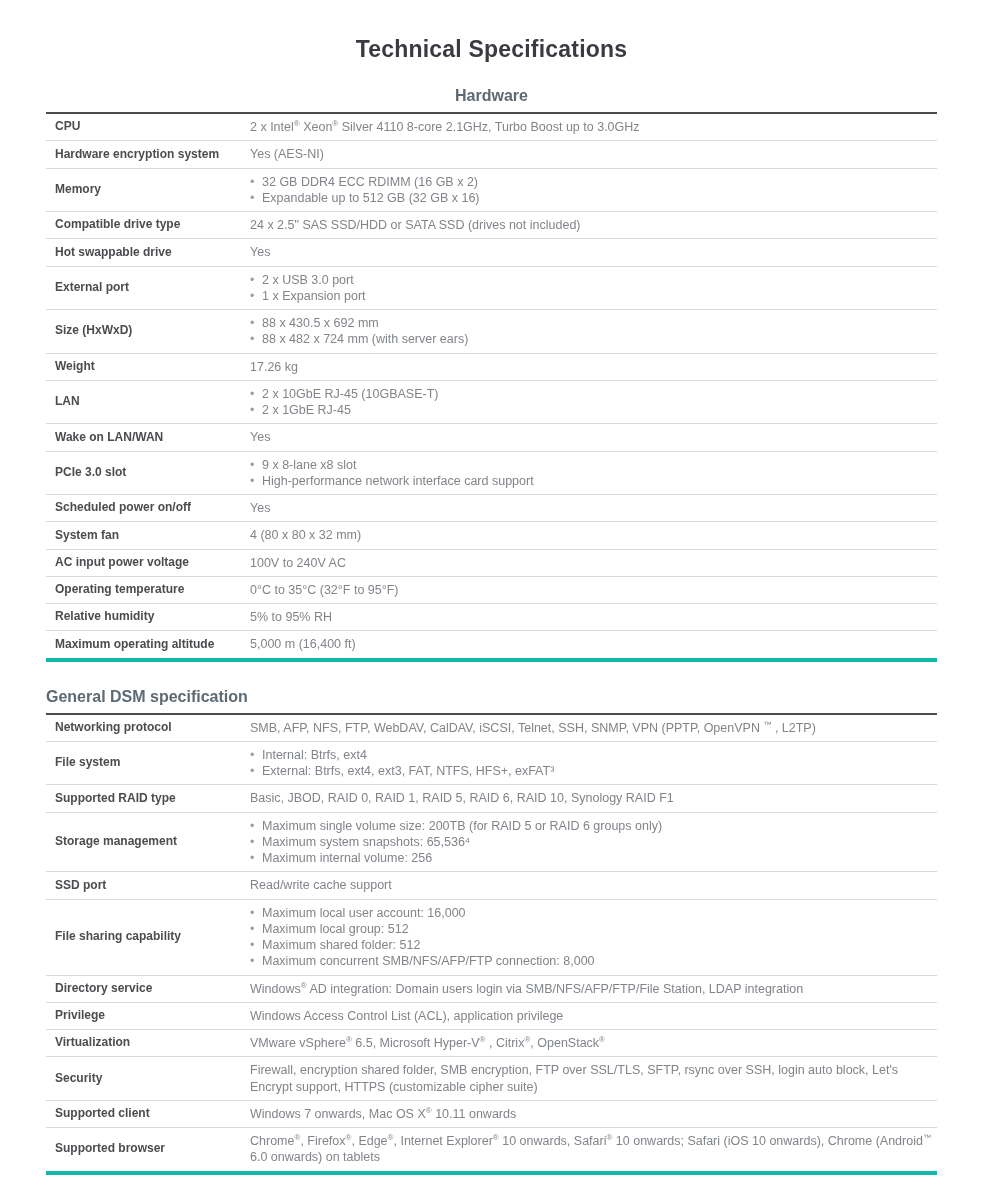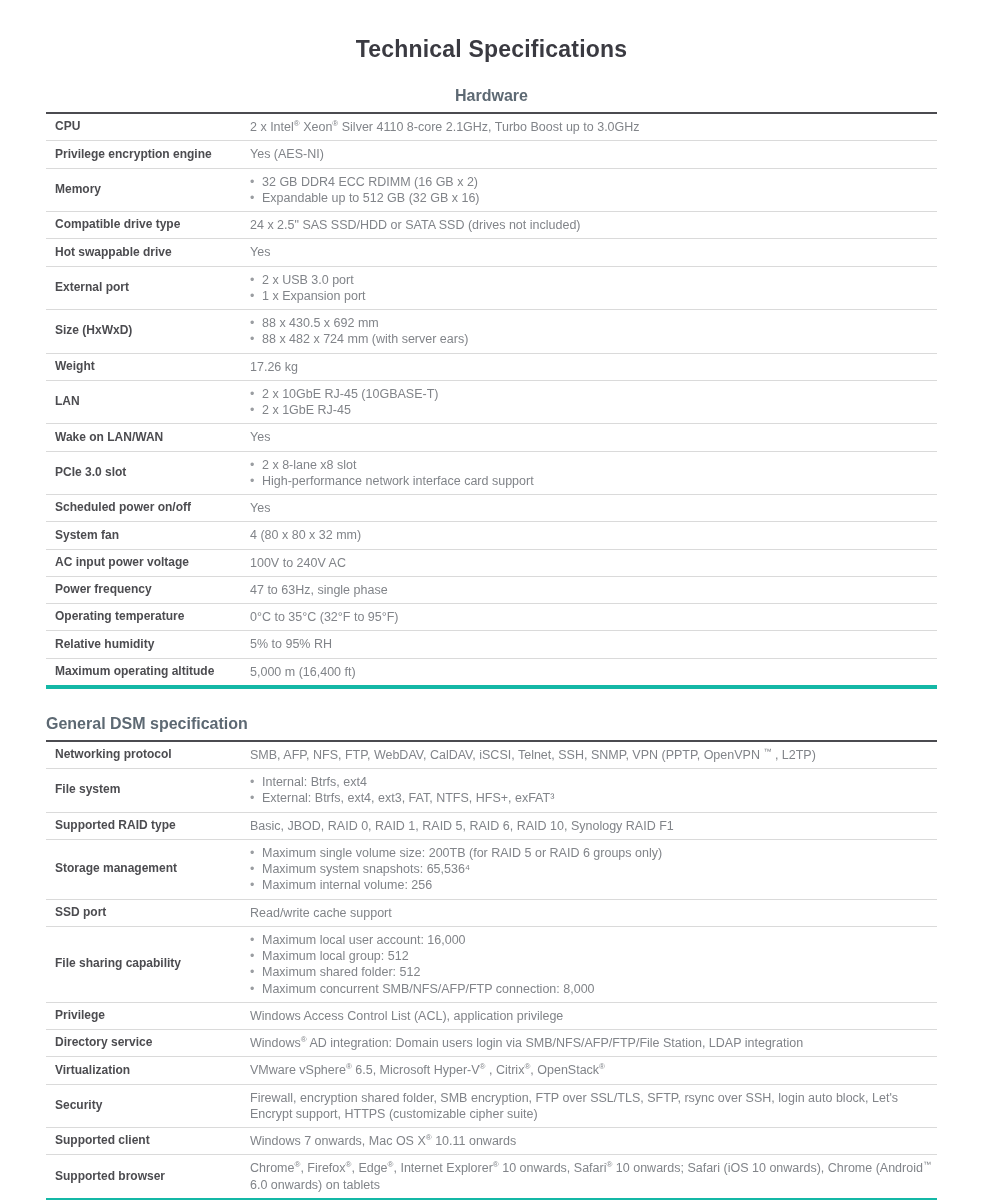--- a/index.html
+++ b/index.html
@@ -83,21 +83,21 @@
   <h1 class="page-title">Technical Specifications</h1>
   <div id="sections">
       <section class="spec-section">
         <h2 class="section-title">Hardware</h2>
         <div class="spec-table">
           <div class="spec-row">
             <div class="spec-label">CPU</div>
             <div class="spec-value">2 x Intel<sup>®</sup> Xeon<sup>®</sup> Silver 4110 8-core 2.1GHz, Turbo Boost up to 3.0GHz</div>
           </div>
           <div class="spec-row">
-            <div class="spec-label">Privilege encryption engine</div>
+            <div class="spec-label">Hardware encryption system</div>
             <div class="spec-value">Yes (AES-NI)</div>
           </div>
           <div class="spec-row">
             <div class="spec-label">Memory</div>
             <div class="spec-value"><div class="bullet-line">
                 <span class="dot">•</span>
                 <span class="bullet-text">32 GB DDR4 ECC RDIMM (16 GB x 2)</span>
               </div><div class="bullet-line">
                 <span class="dot">•</span>
                 <span class="bullet-text">Expandable up to 512 GB (32 GB x 16)</span>
@@ -146,41 +146,37 @@
               </div></div>
           </div>
           <div class="spec-row">
             <div class="spec-label">Wake on LAN/WAN</div>
             <div class="spec-value">Yes</div>
           </div>
           <div class="spec-row">
             <div class="spec-label">PCIe 3.0 slot</div>
             <div class="spec-value"><div class="bullet-line">
                 <span class="dot">•</span>
-                <span class="bullet-text">2 x 8-lane x8 slot</span>
+                <span class="bullet-text">9 x 8-lane x8 slot</span>
               </div><div class="bullet-line">
                 <span class="dot">•</span>
                 <span class="bullet-text">High-performance network interface card support</span>
               </div></div>
           </div>
           <div class="spec-row">
             <div class="spec-label">Scheduled power on/off</div>
             <div class="spec-value">Yes</div>
           </div>
           <div class="spec-row">
             <div class="spec-label">System fan</div>
             <div class="spec-value">4 (80 x 80 x 32 mm)</div>
           </div>
           <div class="spec-row">
             <div class="spec-label">AC input power voltage</div>
             <div class="spec-value">100V to 240V AC</div>
-          </div>
-          <div class="spec-row">
-            <div class="spec-label">Power frequency</div>
-            <div class="spec-value">47 to 63Hz, single phase</div>
           </div>
           <div class="spec-row">
             <div class="spec-label">Operating temperature</div>
             <div class="spec-value">0°C to 35°C (32°F to 95°F)</div>
           </div>
           <div class="spec-row">
             <div class="spec-label">Relative humidity</div>
             <div class="spec-value">5% to 95% RH</div>
           </div>
           <div class="spec-row">
@@ -237,26 +233,26 @@
                 <span class="bullet-text">Maximum local group: 512</span>
               </div><div class="bullet-line">
                 <span class="dot">•</span>
                 <span class="bullet-text">Maximum shared folder: 512</span>
               </div><div class="bullet-line">
                 <span class="dot">•</span>
                 <span class="bullet-text">Maximum concurrent SMB/NFS/AFP/FTP connection: 8,000</span>
               </div></div>
           </div>
           <div class="spec-row">
+            <div class="spec-label">Directory service</div>
+            <div class="spec-value">Windows<sup>®</sup> AD integration: Domain users login via SMB/NFS/AFP/FTP/File Station, LDAP integration</div>
+          </div>
+          <div class="spec-row">
             <div class="spec-label">Privilege</div>
             <div class="spec-value">Windows Access Control List (ACL), application privilege</div>
-          </div>
-          <div class="spec-row">
-            <div class="spec-label">Directory service</div>
-            <div class="spec-value">Windows<sup>®</sup> AD integration: Domain users login via SMB/NFS/AFP/FTP/File Station, LDAP integration</div>
           </div>
           <div class="spec-row">
             <div class="spec-label">Virtualization</div>
             <div class="spec-value">VMware vSphere<sup>®</sup> 6.5, Microsoft Hyper-V<sup>®</sup> , Citrix<sup>®</sup>, OpenStack<sup>®</sup></div>
           </div>
           <div class="spec-row">
             <div class="spec-label">Security</div>
             <div class="spec-value">Firewall, encryption shared folder, SMB encryption, FTP over SSL/TLS, SFTP, rsync over SSH, login auto block, Let's Encrypt support, HTTPS (customizable cipher suite)</div>
           </div>
           <div class="spec-row">

